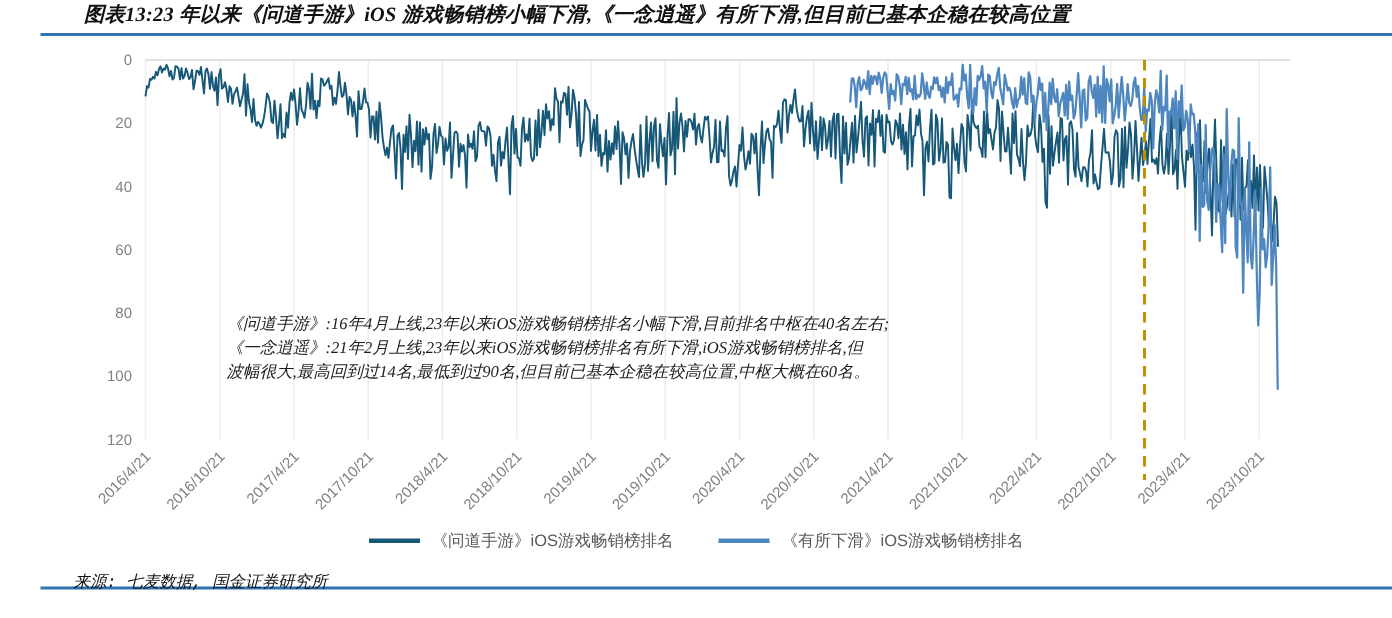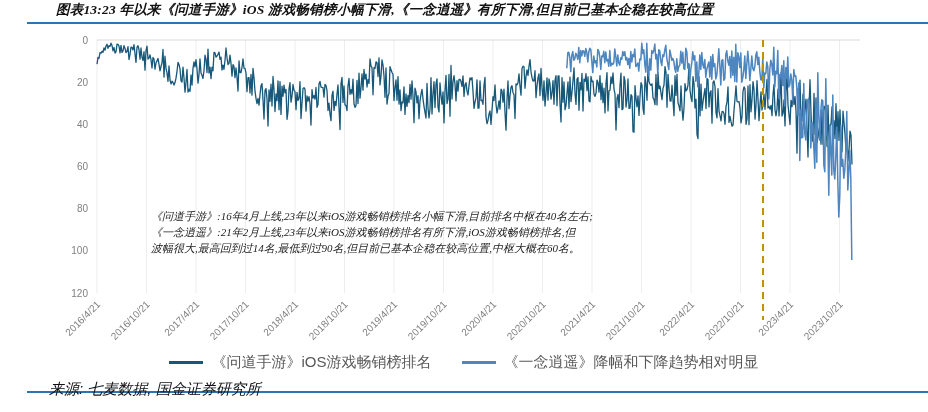--- a/index.html
+++ b/index.html
@@ -17,26 +17,26 @@
     position:absolute;left:103px;top:208px;z-index:3;
     font-family:"Liberation Serif",serif;font-style:italic;
     font-size:11px;line-height:16px;color:#1c1c1c;white-space:nowrap;margin-left:48px;
   }
   .legend{
     position:absolute;left:0;top:353px;width:928px;z-index:3;
     display:flex;justify-content:center;align-items:center;gap:30px;
   }
   .legend-item{display:flex;align-items:center;gap:8px;}
   .legend-swatch{display:inline-block;width:34px;height:3px;}
-  .legend-label{font-size:15px;color:#595959;}
+  .legend-label{font-size:11px;color:#595959;}
   .bottom-rule{position:absolute;left:27px;top:391px;width:901px;height:2px;}
   .source{
     position:absolute;left:49px;top:380px;
-    font-family:Liberation Sans, sans-serif;font-style:italic;
-    font-size:15px;color:#111;white-space:nowrap;
+    font-family:Liberation Mono, monospace;font-style:italic;
+    font-size:11px;color:#111;white-space:nowrap;
   }
 </style>
 </head>
 <body>
 
 <div id="page">
 
   <div class="fig-title">图表13:23 年以来《问道手游》iOS 游戏畅销榜小幅下滑,《一念逍遥》有所下滑,但目前已基本企稳在较高位置</div>
   <div class="title-rule" style="background: rgb(46, 116, 181);"></div>
 
@@ -92,20 +92,20 @@
     <div>波幅很大,最高回到过14名,最低到过90名,但目前已基本企稳在较高位置,中枢大概在60名。</div>
   </div>
 
   <div class="legend">
     <div class="legend-item">
       <span class="legend-swatch" id="sw0" style="background: rgb(23, 88, 121);"></span>
       <span class="legend-label">《问道手游》iOS游戏畅销榜排名</span>
     </div>
     <div class="legend-item">
       <span class="legend-swatch" id="sw1" style="background: rgb(78, 134, 192);"></span>
-      <span class="legend-label">《一念逍遥》降幅和下降趋势相对明显</span>
+      <span class="legend-label">《有所下滑》iOS游戏畅销榜排名</span>
     </div>
   </div>
 
   <div class="bottom-rule" style="background: rgb(46, 116, 181);"></div>
   <div class="source">来源: 七麦数据, 国金证券研究所</div>
 
 </div>
 
 </body></html>

